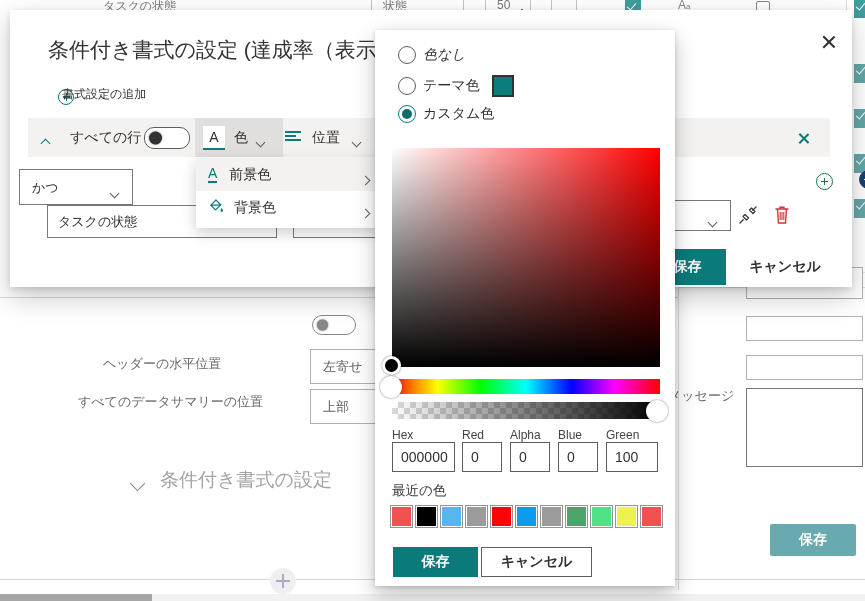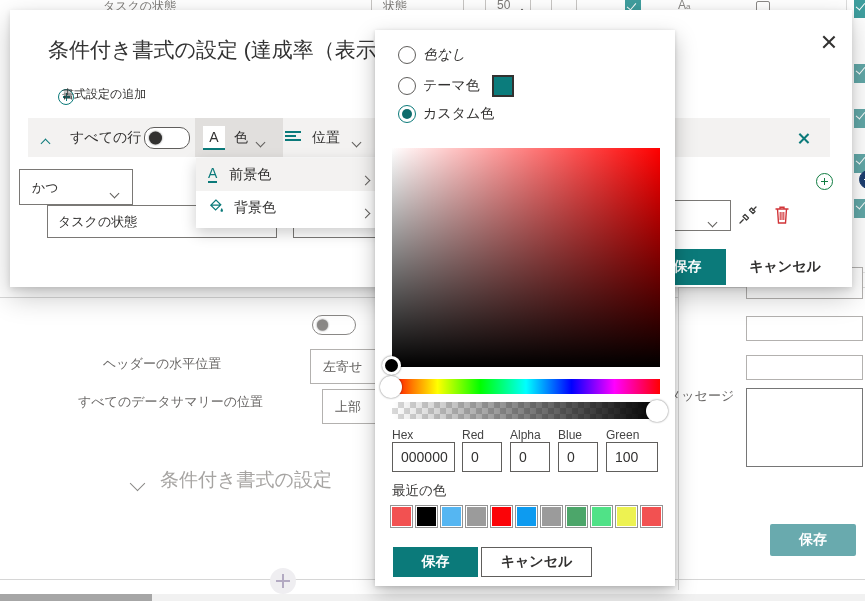--- a/index.html
+++ b/index.html
@@ -118,21 +118,21 @@
     <div class="toggle" style="left:312px;top:28px;width:44px;height:20px;">
         <span class="knob"></span>
       </div>
 
     <span class="set-label" style="left:90px;top:68px;margin-left:13px;">ヘッダーの水平位置</span>
     <div class="set-box" style="left:310px;top:62px;width:92px;height:35px;">
       <span>左寄せ</span>
     </div>
 
     <span class="set-label" style="left:78px;top:106px;">すべてのデータサマリーの位置</span>
-    <div class="set-box" style="left:310px;top:102px;width:92px;height:35px;margin-left:12px;">
+    <div class="set-box" style="left:310px;top:102px;width:92px;height:35px;">
       <span>上部</span>
     </div>
 
     <span class="abs" style="left:132px;top:188px;color:#8a8886;"><span class="chev down" style="width:11px;height:11px;"></span></span>
     <span class="abs" style="left:160px;top:180px;font-size:19px;color:#a6a4a2;">条件付き書式の設定</span>
 
     <div class="rpanel" style="top:0;height:303px;"></div>
     <div class="rinput" style="left:746px;top:-20px;width:117px;height:32px;"></div>
     <div class="rinput" style="left:746px;top:29px;width:117px;height:25px;"></div>
     <div class="rinput" style="left:746px;top:68px;width:117px;height:25px;"></div>

